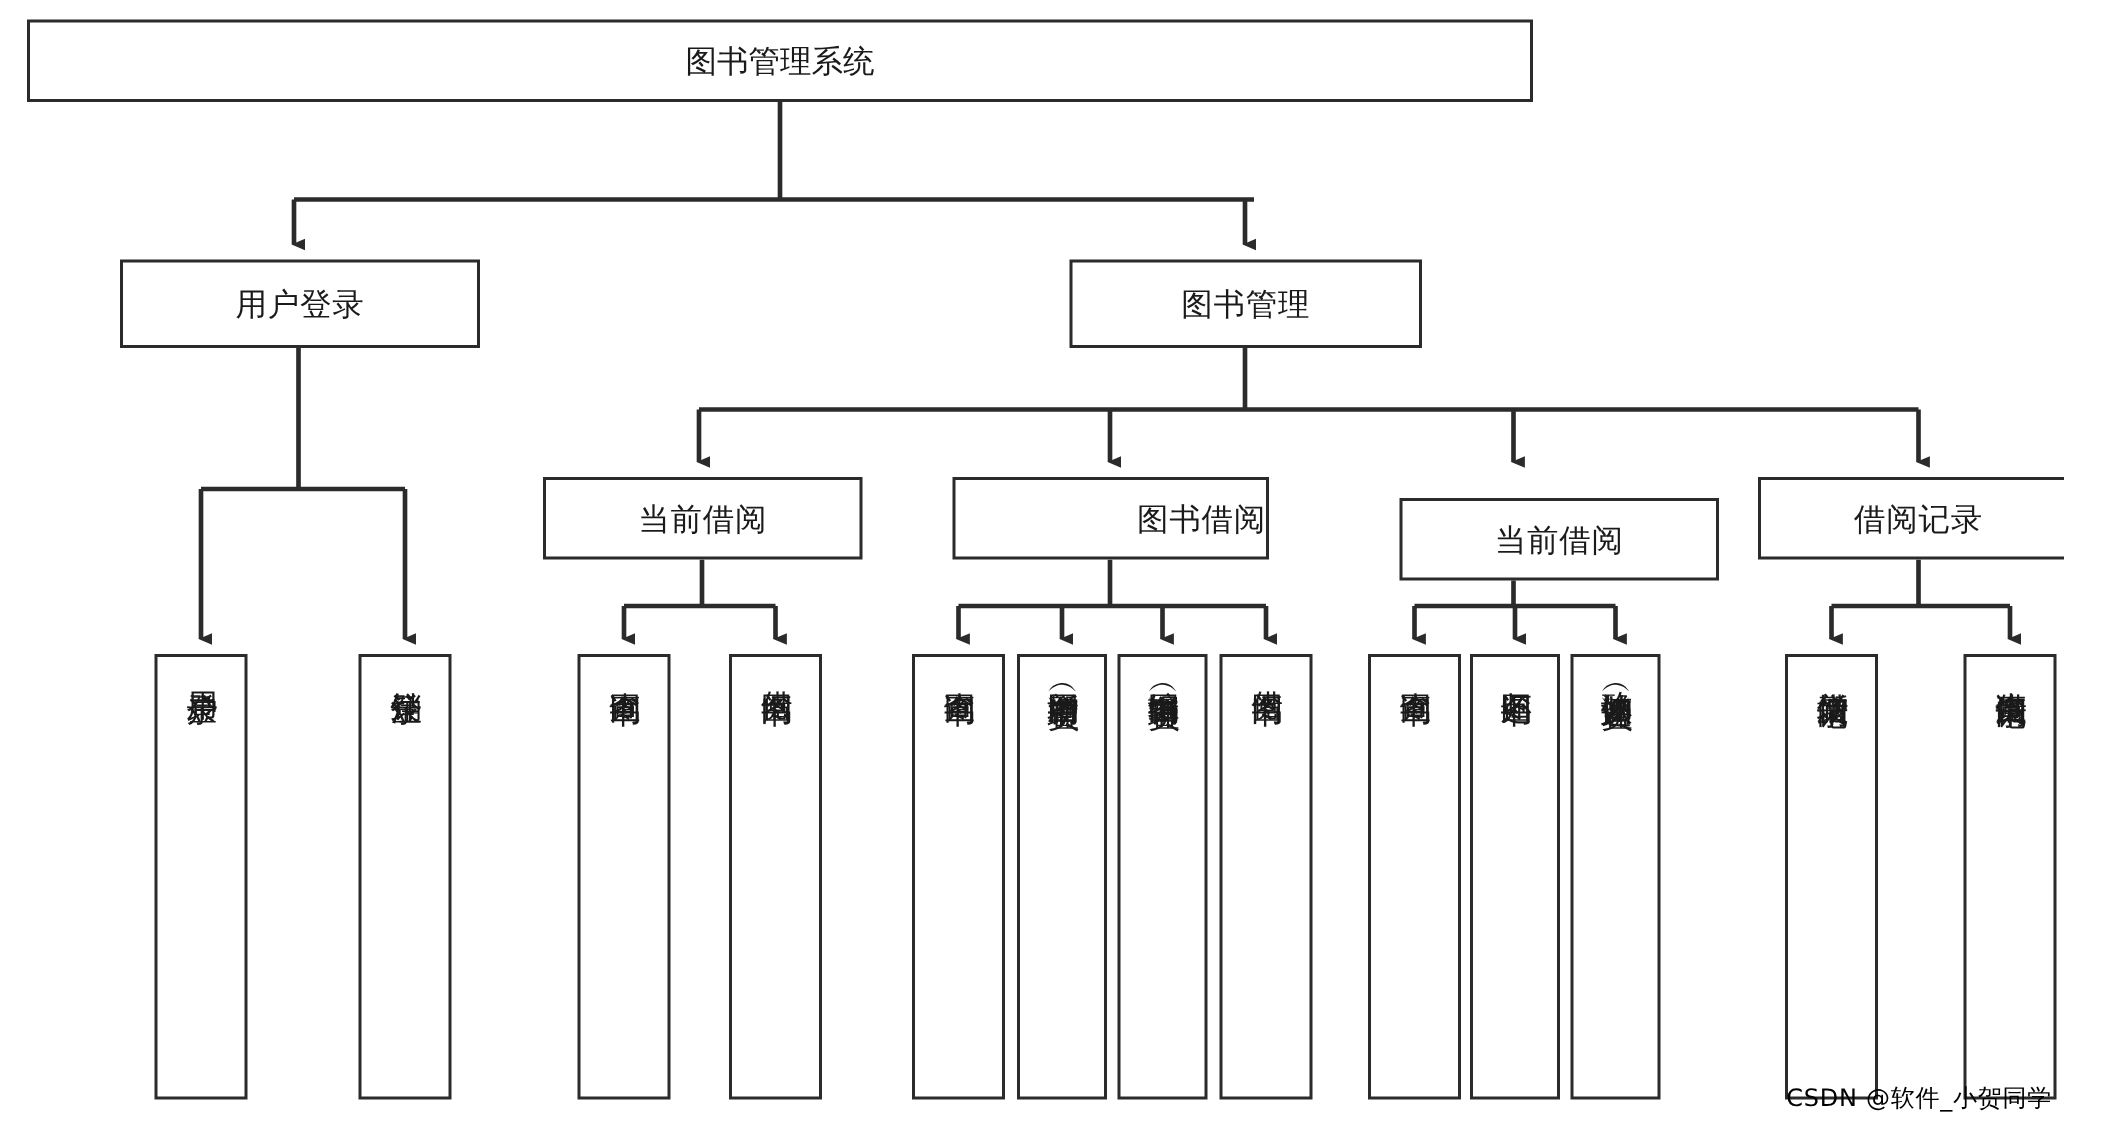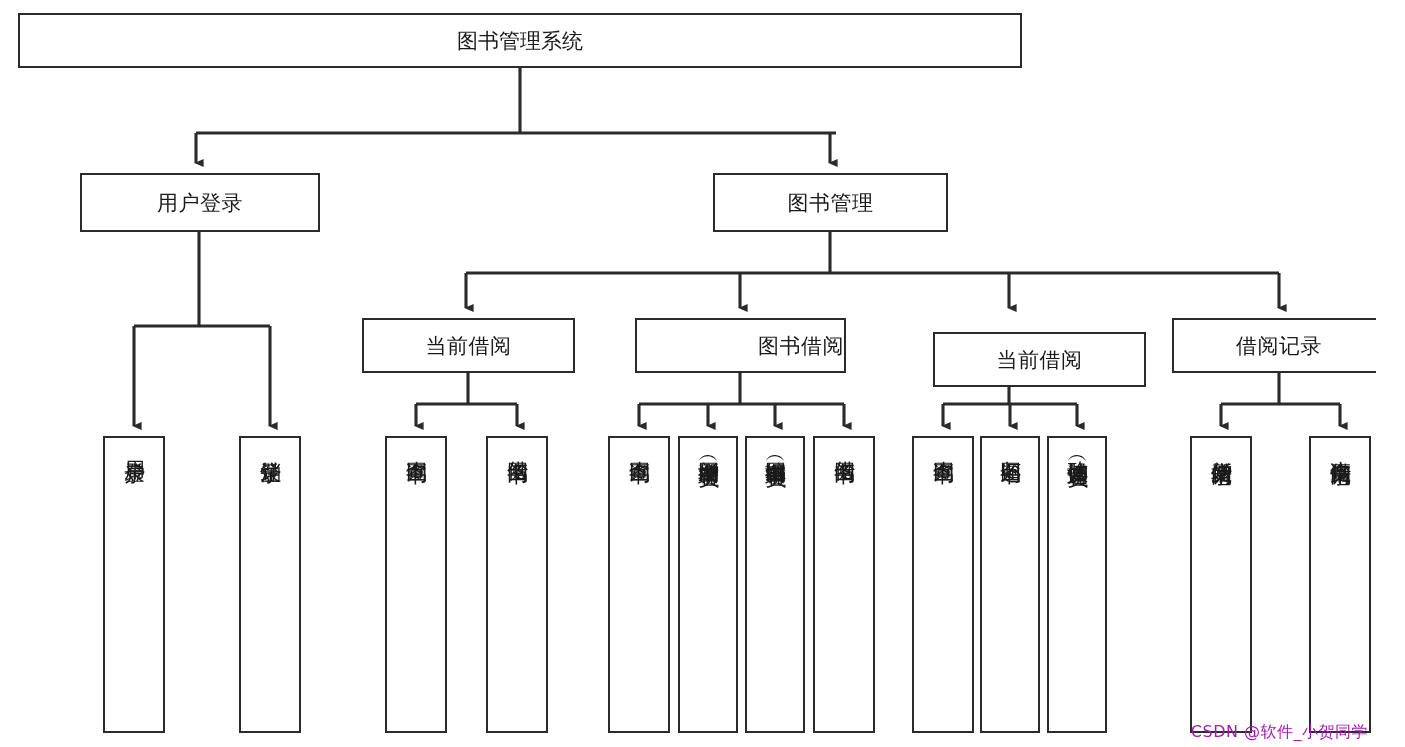--- a/index.html
+++ b/index.html
@@ -53,21 +53,21 @@
     line-height: 1.32;
     letter-spacing: 1px;
     white-space: nowrap;
     color: #1a1a1a;
   }
   .watermark {
     position: absolute;
     right: 8px;
     bottom: 4px;
     font-size: 16px;
-    color: #a21caf;
+    color: #000000;
     letter-spacing: 0.5px;
     white-space: nowrap;
   }
 </style>
 </head>
 <body>
 
 <div id="canvas">
 
   <svg id="edges" viewBox="0 0 1405 747" xmlns="http://www.w3.org/2000/svg">

